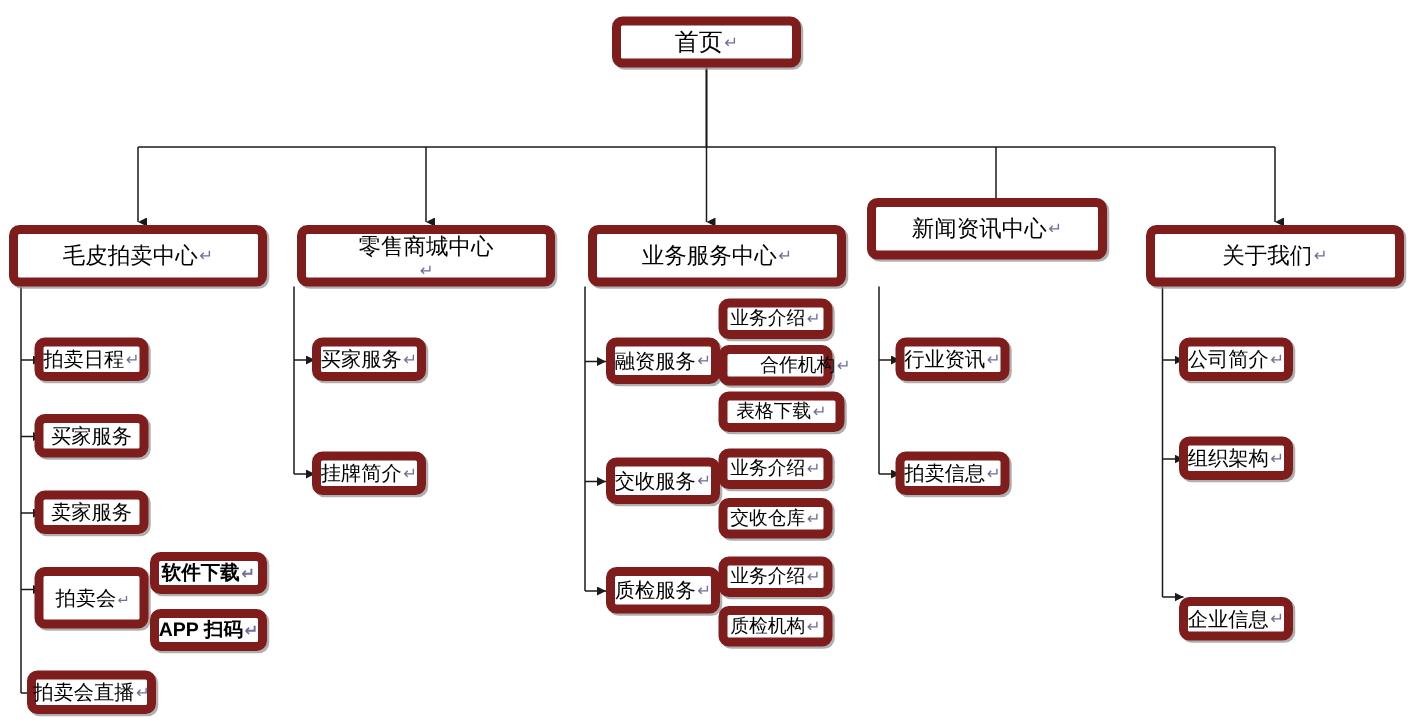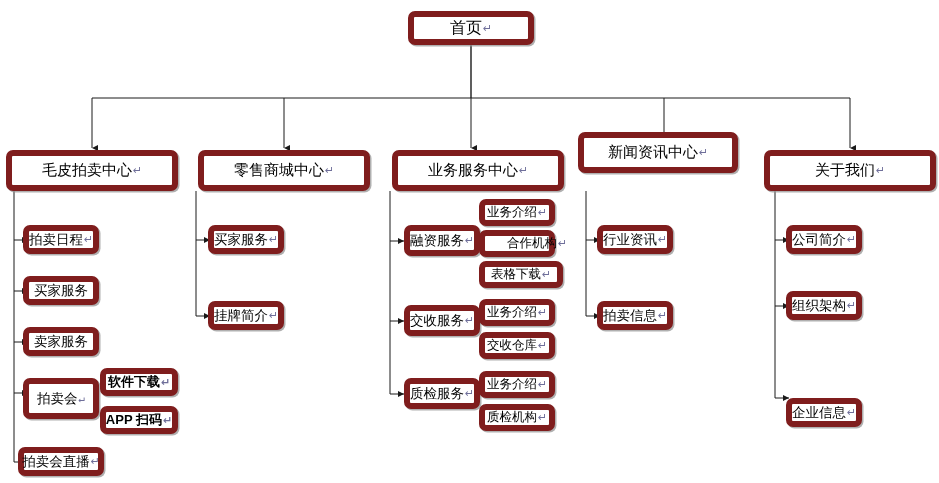--- a/index.html
+++ b/index.html
@@ -104,21 +104,21 @@
 
   <div id="nodes">
       <div class="node lv1" style="left: 408px; top: 11px; width: 126px; height: 34px;">
         <span class="lbl">首页</span>
         <span class="pil">↵</span>
       </div>
       <div class="node lv2" style="left: 6px; top: 150px; width: 172px; height: 41px;">
         <span class="lbl">毛皮拍卖中心</span>
         <span class="pil">↵</span>
       </div>
-      <div class="node lv2" style="left: 198px; top: 150px; width: 172px; height: 41px;">
+      <div class="node lv2" style="left: 198px; top: 150px; width: 172px; height: 41px; flex-direction: column;">
         <span class="lbl">零售商城中心</span>
         <span class="pil">↵</span>
       </div>
       <div class="node lv2" style="left: 392px; top: 150px; width: 172px; height: 41px;">
         <span class="lbl">业务服务中心</span>
         <span class="pil">↵</span>
       </div>
       <div class="node lv2" style="left: 578px; top: 132px; width: 160px; height: 41px;">
         <span class="lbl">新闻资讯中心</span>
         <span class="pil">↵</span>

